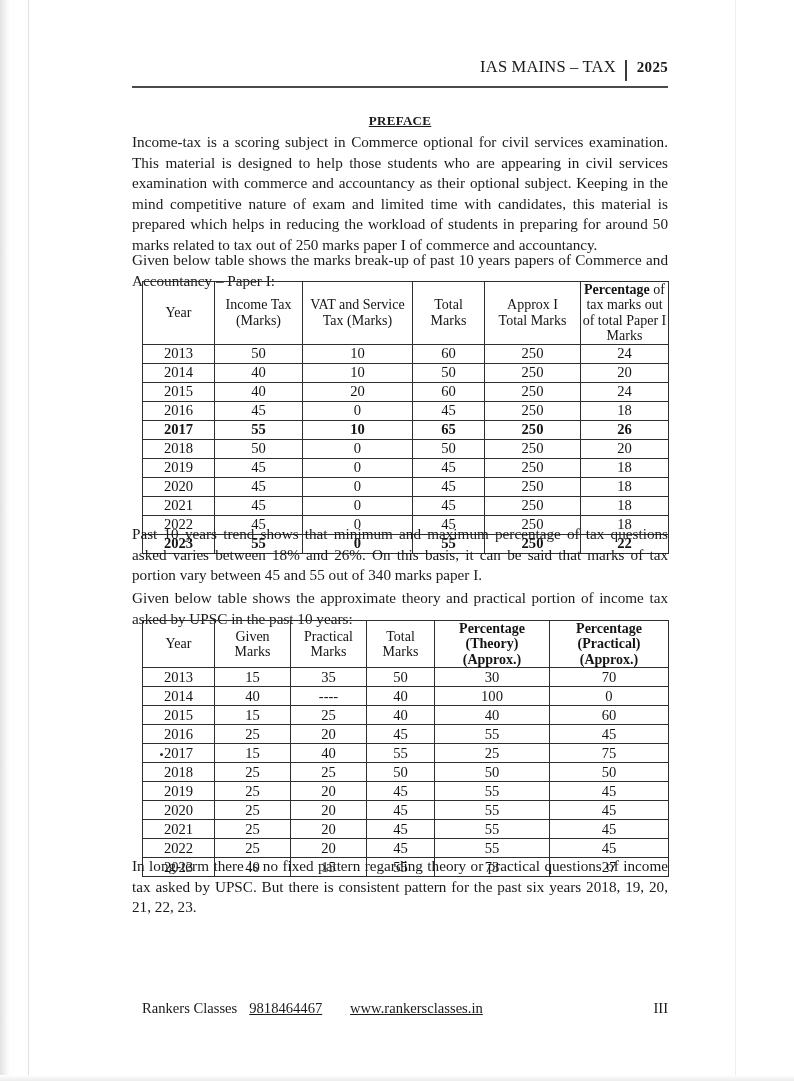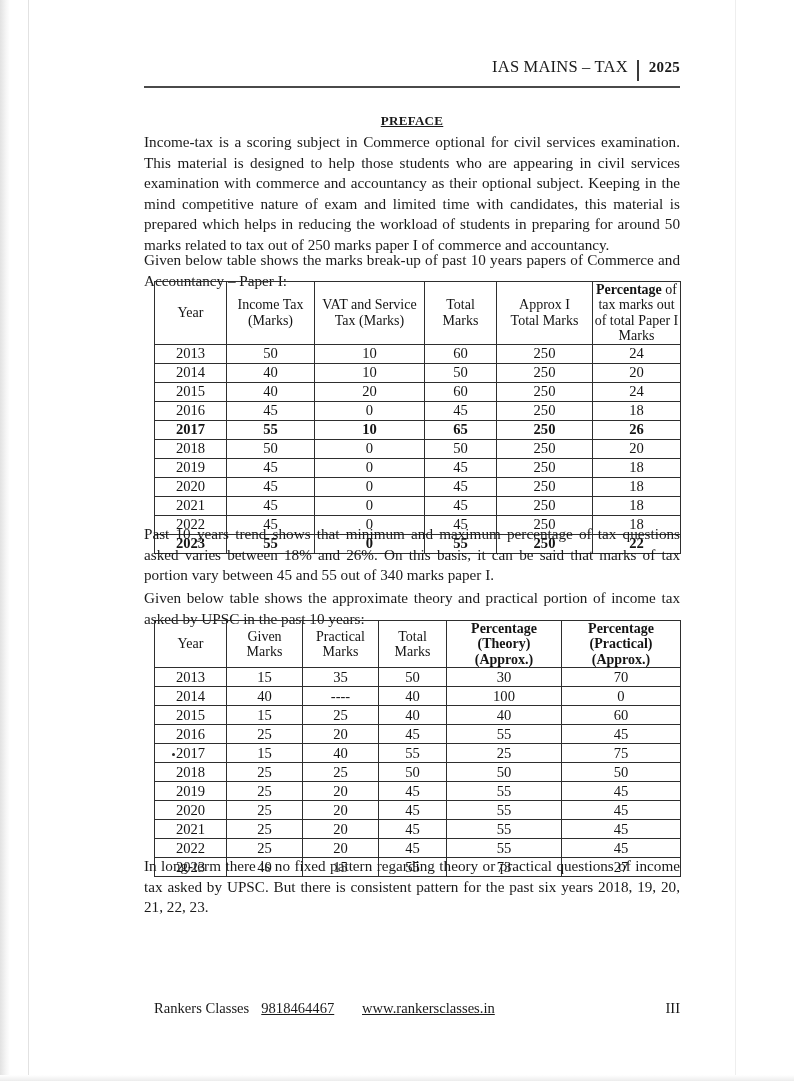--- a/index.html
+++ b/index.html
@@ -38,21 +38,21 @@
   }
   .scan-edge-bottom {
     position: absolute;
     left: 0; bottom: 0;
     width: 794px; height: 6px;
     background: linear-gradient(to top, #ececec, #ffffff);
   }
 
   .page {
     position: absolute;
-    left: 16px; top: 0;
+    left: 4px; top: 0;
     width: 758px;
     height: 1081px;
   }
 
   .content {
     position: absolute;
     left: 128px;
     top: 0;
     width: 536px;
   }

